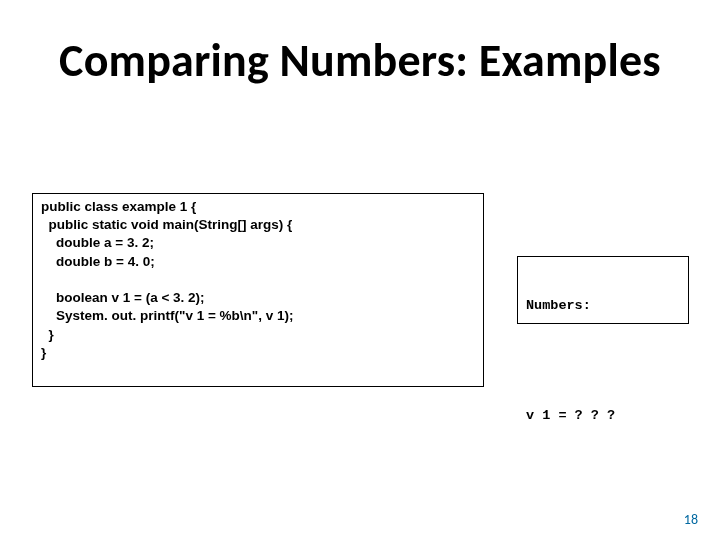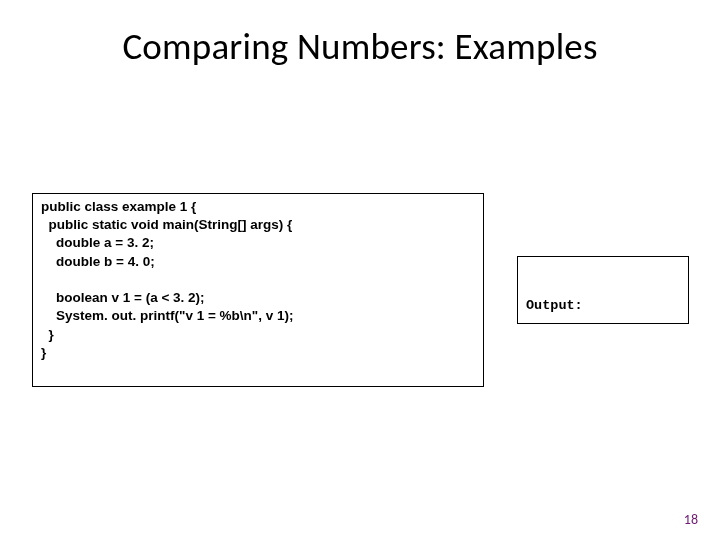--- a/index.html
+++ b/index.html
@@ -14,26 +14,26 @@
     overflow: hidden;
   }
   .slide {
     width: 720px;
     height: 540px;
     position: relative;
     box-sizing: border-box;
   }
   .title {
     position: absolute;
-    top: 24px;
+    top: 32px;
     left: 0;
     width: 100%;
     text-align: center;
-    font-size: 37px;
-    font-weight: 400;
+    font-size: 46px;
+    font-weight: 700;
     letter-spacing: 0.2px;
   }
   .code-box {
     position: absolute;
     top: 193px;
     left: 32px;
     width: 452px;
     height: 194px;
     border: 1px solid #000;
     box-sizing: border-box;
@@ -67,21 +67,21 @@
     height: 1.35em;
   }
   .output-value {
     display: block;
   }
   .page-num {
     position: absolute;
     bottom: 12px;
     right: 22px;
     font-size: 14px;
-    color: #701a75;
+    color: #0369a1;
     font-family: Calibri, Arial, sans-serif;
     margin-left: 28px;
   }
 </style>
 </head>
 <body>
 
 <div class="slide">
 
   <div class="title">Comparing Numbers: Examples</div>
@@ -90,19 +90,20 @@
   public static void main(String[] args) {
     double a = 3. 2;
     double b = 4. 0;
 
     boolean v 1 = (a &lt; 3. 2);
     System. out. printf("v 1 = %b\n", v 1);
   }
 }</div>
 
   <div class="output-box">
-    <span class="output-label">Output:</span>
+    <span class="output-label">Numbers:</span>
     <span class="output-spacer"></span>
+    <span class="output-value">v 1 = ? ? ?</span>
   </div>
 
   <div class="page-num">18</div>
 
 </div>
 
 </body></html>

